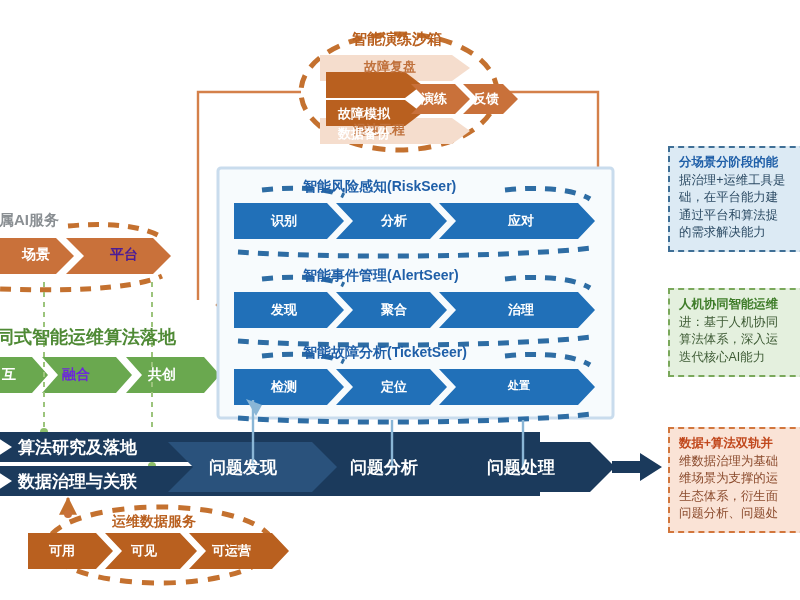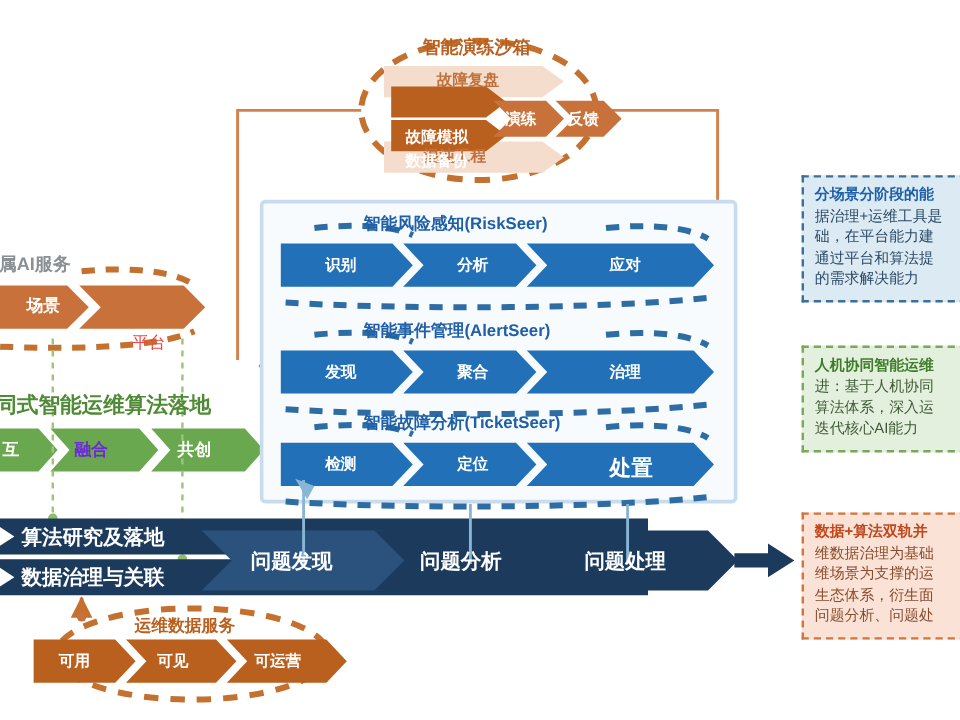--- a/index.html
+++ b/index.html
@@ -126,41 +126,41 @@
   <div class="txt" style="left:352px;top:30px;font-size:15px;font-weight:bold;color:#b9601f;">智能演练沙箱</div>
   <div class="txt" style="left:353px;top:58px;font-size:13px;font-weight:bold;color:#c0713c;padding-left:11px;">故障复盘</div>
   <div class="txt" style="left:353px;top:121px;font-size:13px;font-weight:bold;color:#c0713c;">混沌工程</div>
   <div class="txt" style="left:338px;top:77px;font-size:13px;font-weight:bold;color:#ffffff;margin-top:48px;">数据备份</div>
   <div class="txt" style="left:338px;top:105px;font-size:13px;font-weight:bold;color:#ffffff;">故障模拟</div>
   <div class="txt" style="left:421px;top:90px;font-size:13px;font-weight:bold;color:#ffffff;">演练</div>
   <div class="txt" style="left:473px;top:90px;font-size:13px;font-weight:bold;color:#ffffff;">反馈</div>
 
   <div class="txt" style="left:-16px;top:211px;font-size:15px;font-weight:bold;color:#8a8f93;">专属AI服务</div>
   <div class="txt" style="left:22px;top:246px;font-size:14px;font-weight:bold;color:#ffffff;">场景</div>
-  <div class="txt" style="left:110px;top:246px;font-size:14px;font-weight:normal;color:#ef4444;margin-top:31px;">平台</div>
+  <div class="txt" style="left:110px;top:246px;font-size:14px;font-weight:bold;color:#4c1d95;">平台</div>
 
   <div class="txt" style="left:-22px;top:325px;font-size:18px;font-weight:bold;color:#4f8a35;">协同式智能运维算法落地</div>
   <div class="txt" style="left:2px;top:366px;font-size:14px;font-weight:bold;color:#ffffff;">互</div>
   <div class="txt" style="left:62px;top:366px;font-size:14px;font-weight:bold;color:#6d28d9;">融合</div>
   <div class="txt" style="left:148px;top:366px;font-size:14px;font-weight:bold;color:#ffffff;">共创</div>
 
   <div class="txt" style="left:303px;top:178px;font-size:14px;font-weight:bold;color:#1f5fa8;">智能风险感知(RiskSeer)</div>
   <div class="txt" style="left:271px;top:212px;font-size:13px;font-weight:bold;color:#ffffff;text-align:center;">识别</div>
   <div class="txt" style="left:381px;top:212px;font-size:13px;font-weight:bold;color:#ffffff;">分析</div>
   <div class="txt" style="left:508px;top:212px;font-size:13px;font-weight:bold;color:#ffffff;">应对</div>
 
   <div class="txt" style="left:303px;top:267px;font-size:14px;font-weight:bold;color:#1f5fa8;">智能事件管理(AlertSeer)</div>
   <div class="txt" style="left:271px;top:301px;font-size:13px;font-weight:bold;color:#ffffff;">发现</div>
   <div class="txt" style="left:381px;top:301px;font-size:13px;font-weight:bold;color:#ffffff;">聚合</div>
   <div class="txt" style="left:508px;top:301px;font-size:13px;font-weight:bold;color:#ffffff;">治理</div>
 
   <div class="txt" style="left:303px;top:344px;font-size:14px;font-weight:bold;color:#1f5fa8;">智能故障分析(TicketSeer)</div>
   <div class="txt" style="left:271px;top:378px;font-size:13px;font-weight:bold;color:#ffffff;">检测</div>
   <div class="txt" style="left:381px;top:378px;font-size:13px;font-weight:bold;color:#ffffff;">定位</div>
-  <div class="txt" style="left:508px;top:378px;font-size:18px;font-weight:bold;color:#ffffff;">处置</div>
+  <div class="txt" style="left:508px;top:378px;font-size:11px;font-weight:bold;color:#ffffff;">处置</div>
 
   <div class="txt" style="left:18px;top:470px;font-size:17px;font-weight:bold;color:#ffffff;">数据治理与关联</div>
   <div class="txt" style="left:18px;top:436px;font-size:17px;font-weight:bold;color:#ffffff;">算法研究及落地</div>
 
   <div class="txt" style="left:209px;top:456px;font-size:17px;font-weight:bold;color:#ffffff;">问题发现</div>
   <div class="txt" style="left:350px;top:456px;font-size:17px;font-weight:bold;color:#ffffff;">问题分析</div>
   <div class="txt" style="left:487px;top:456px;font-size:17px;font-weight:bold;color:#ffffff;">问题处理</div>
 
   <div class="txt" style="left:74px;top:513px;font-size:14px;font-weight:bold;color:#b9601f;margin-left:38px;">运维数据服务</div>
   <div class="txt" style="left:49px;top:542px;font-size:13px;font-weight:bold;color:#ffffff;">可用</div>

